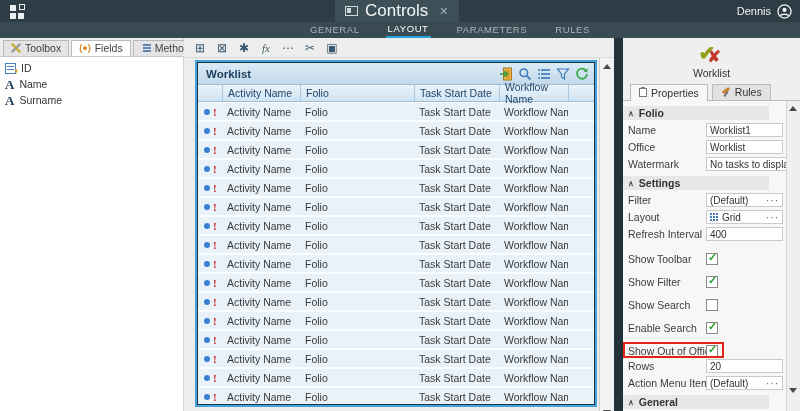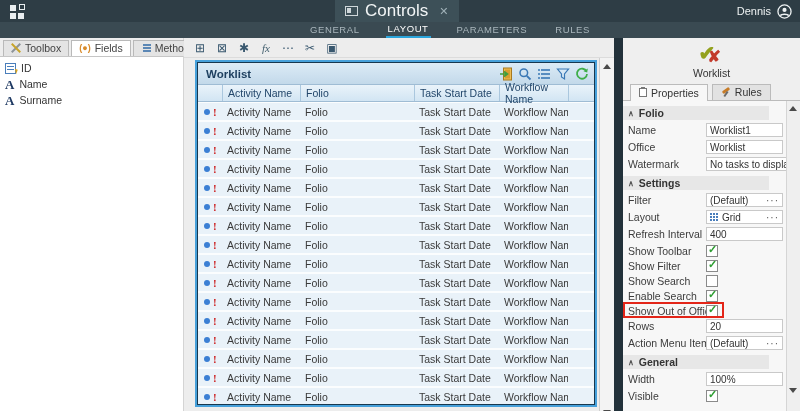--- a/index.html
+++ b/index.html
@@ -97,21 +97,21 @@
   .p-tab.active { background:#f7f7f7; height:17px; margin-bottom:-1px; }
   .clip-icon { width:8px; height:9px; border:1px solid #777; background:#fff; position:relative; }
   .clip-icon::before { content:""; position:absolute; left:1px; top:-2px; width:4px; height:2px; background:#777; }
   .hammer-icon { position:relative; width:10px; height:10px; }
   .hammer-icon::before { content:""; position:absolute; left:1px; top:2px; width:8px; height:3px; background:#c77c28; border-radius:1px; transform:rotate(-35deg); }
   .hammer-icon::after { content:""; position:absolute; left:4px; top:4px; width:2px; height:6px; background:#6b6b6b; transform:rotate(35deg); }
   .props-body { flex:1; background:#f7f7f7; position:relative; padding:0 17px 0 0; overflow:hidden; }
   .sec-header { margin:5px 14px 3px 0; height:14px; background:#e7e7e7; display:flex; align-items:center; gap:5px; padding-left:5px; font-weight:bold; font-size:10.5px; color:#333; cursor:pointer; }
   .chev { font-size:8px; color:#555; }
   .prow { display:flex; align-items:center; margin:3px 0 3px 5px; height:14px; position:relative; }
-  .prow.cbrow { height:11px; margin:4px 0 2px 5px; }
+  .prow.cbrow { height:11px; margin:12px 0 2px 5px; }
   .plabel { width:78px; flex:0 0 78px; font-size:10.5px; color:#3c3c3c; white-space:nowrap; }
   .pfield { flex:1; height:14px; border:1px solid #c9c9c9; background:#fff; display:flex; align-items:center; padding:0 3px; font-size:10px; color:#333; gap:3px; cursor:text; }
   .pfield .val { flex:1; white-space:nowrap; overflow:hidden; }
   .ellipsis { color:#555; font-size:10px; letter-spacing:1px; cursor:pointer; flex:0 0 auto; }
   .checkbox { width:12px; height:12px; border:1px solid #8a8a8a; background:#fff; position:relative; cursor:pointer; }
   .checkbox .ck { position:absolute; left:1px; top:-3px; color:#2f9e33; font-size:11px; font-weight:bold; }
   .grid-icon { width:9px; height:9px; position:relative; flex:0 0 9px; }
   .grid-icon::before { content:""; position:absolute; left:0; top:0; width:2px; height:2px; background:#4a7ebb; box-shadow:3px 0 #4a7ebb,6px 0 #4a7ebb,0 3px #4a7ebb,3px 3px #4a7ebb,6px 3px #4a7ebb,0 6px #4a7ebb,3px 6px #4a7ebb,6px 6px #4a7ebb; }
   .hl { position:absolute; left:-5px; top:-3px; width:101px; height:16px; border:2px solid #e32518; pointer-events:none; }
   .props-scrollbar { position:absolute; right:0; top:63px; bottom:0; width:14px; background:#efefef; border-left:1px solid #d5d5d5; }

